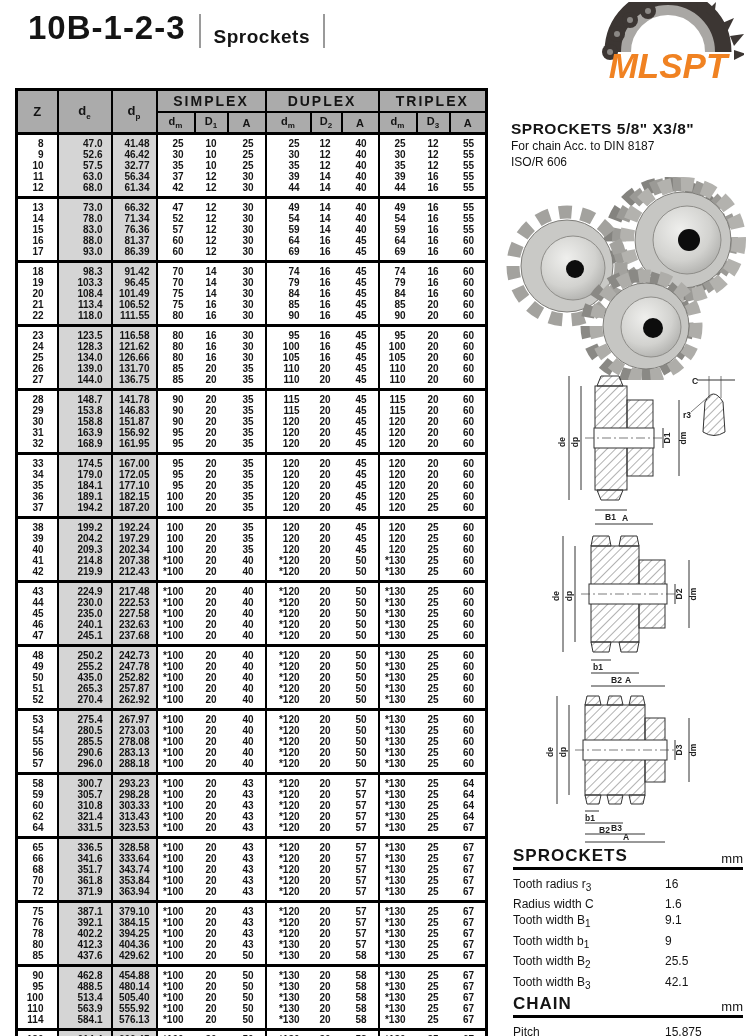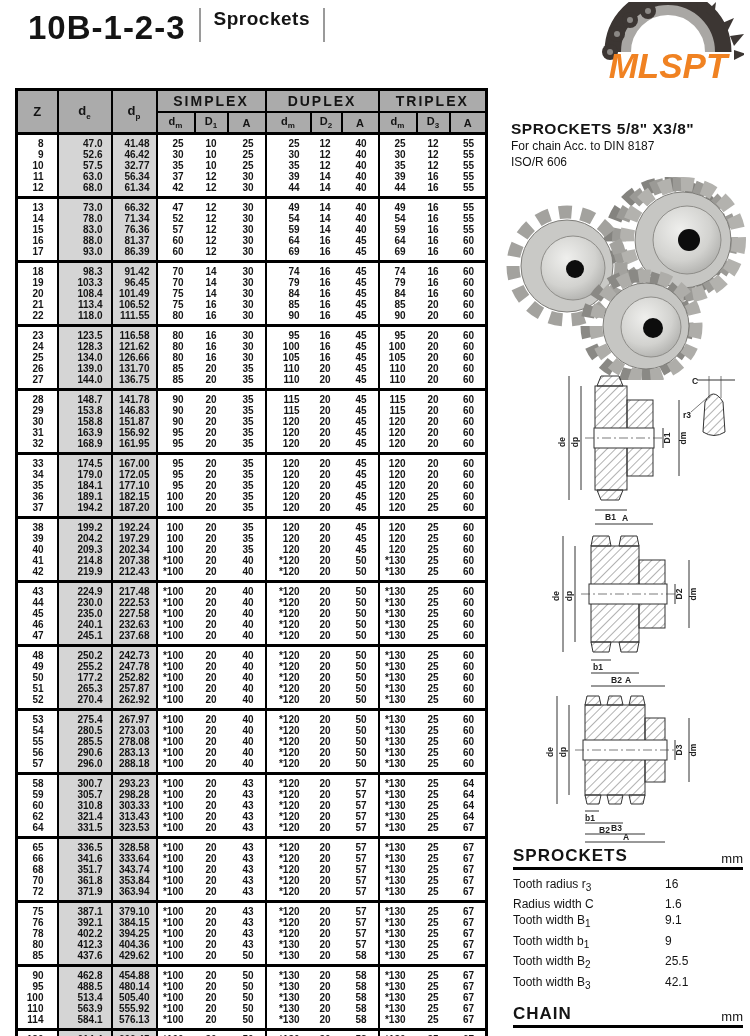--- a/index.html
+++ b/index.html
@@ -1,20 +1,20 @@
 <!DOCTYPE html>
 <html><head>
 <meta charset="utf-8">
 <style>
   html,body{margin:0;padding:0}
   body{width:750px;height:1036px;position:relative;background:#fff;color:#141414;
        font-family:"Liberation Sans",sans-serif;overflow:hidden}
 
   
-  .titlebar{position:absolute;left:28px;top:8px;display:flex;align-items:flex-start;gap:13px}
+  .titlebar{position:absolute;left:28px;top:8px;display:flex;align-items:flex-end;gap:13px}
   .main-title{font-size:33px;font-weight:700;letter-spacing:1px;margin:0;line-height:40px}
   .vsep{width:2px;height:34px;background:#9a9a9a}
   .sub-title{font-size:19px;font-weight:700;letter-spacing:.5px}
   .logo{position:absolute;right:6px;top:2px;width:152px;height:80px}
 
   
   .tablewrap{position:absolute;left:15px;top:88px;width:470px}
   table{border-collapse:collapse;width:100%;table-layout:fixed;border:3px solid #000}
   th{background:#ababab;border:2px solid #000;padding:0;font-weight:700}
   th.gh{font-size:14px;letter-spacing:2px;height:20px}
@@ -49,21 +49,21 @@
   .thin{stroke:#444;stroke-width:.7}
 
   .spec{position:absolute;left:8px;top:846px;width:230px}
   .spec-title{display:flex;justify-content:space-between;align-items:flex-end;
               border-bottom:3px solid #000;padding-bottom:1px;margin-bottom:6px}
   .spec-title .t{font-size:17px;font-weight:700;letter-spacing:1px}
   .spec-title .u{font-size:13px;font-weight:400}
   .spec-row{display:flex;font-size:12px;font-weight:400;line-height:16px}
   .sl{flex:0 0 152px}
   .sv{flex:1}
-  .chain-title{margin-top:10px}
+  .chain-title{}
 </style>
 </head>
 <body>
 
 <div class="titlebar">
   <h1 class="main-title">10B-1-2-3</h1>
   <div class="vsep"></div>
   <div class="sub-title">Sprockets</div>
   <div class="vsep"></div>
 </div>
@@ -728,21 +728,21 @@
           <td class="c5">40</td>
           <td class="c6">*120</td>
           <td class="c7">20</td>
           <td class="c8">50</td>
           <td class="c9">*130</td>
           <td class="c10">25</td>
           <td class="c11">60</td>
         </tr>
         <tr>
           <td class="c0">50</td>
-          <td class="c1">177.2</td>
+          <td class="c1">435.0</td>
           <td class="c2">252.82</td>
           <td class="c3">*100</td>
           <td class="c4">20</td>
           <td class="c5">40</td>
           <td class="c6">*120</td>
           <td class="c7">20</td>
           <td class="c8">50</td>
           <td class="c9">*130</td>
           <td class="c10">25</td>
           <td class="c11">60</td>

